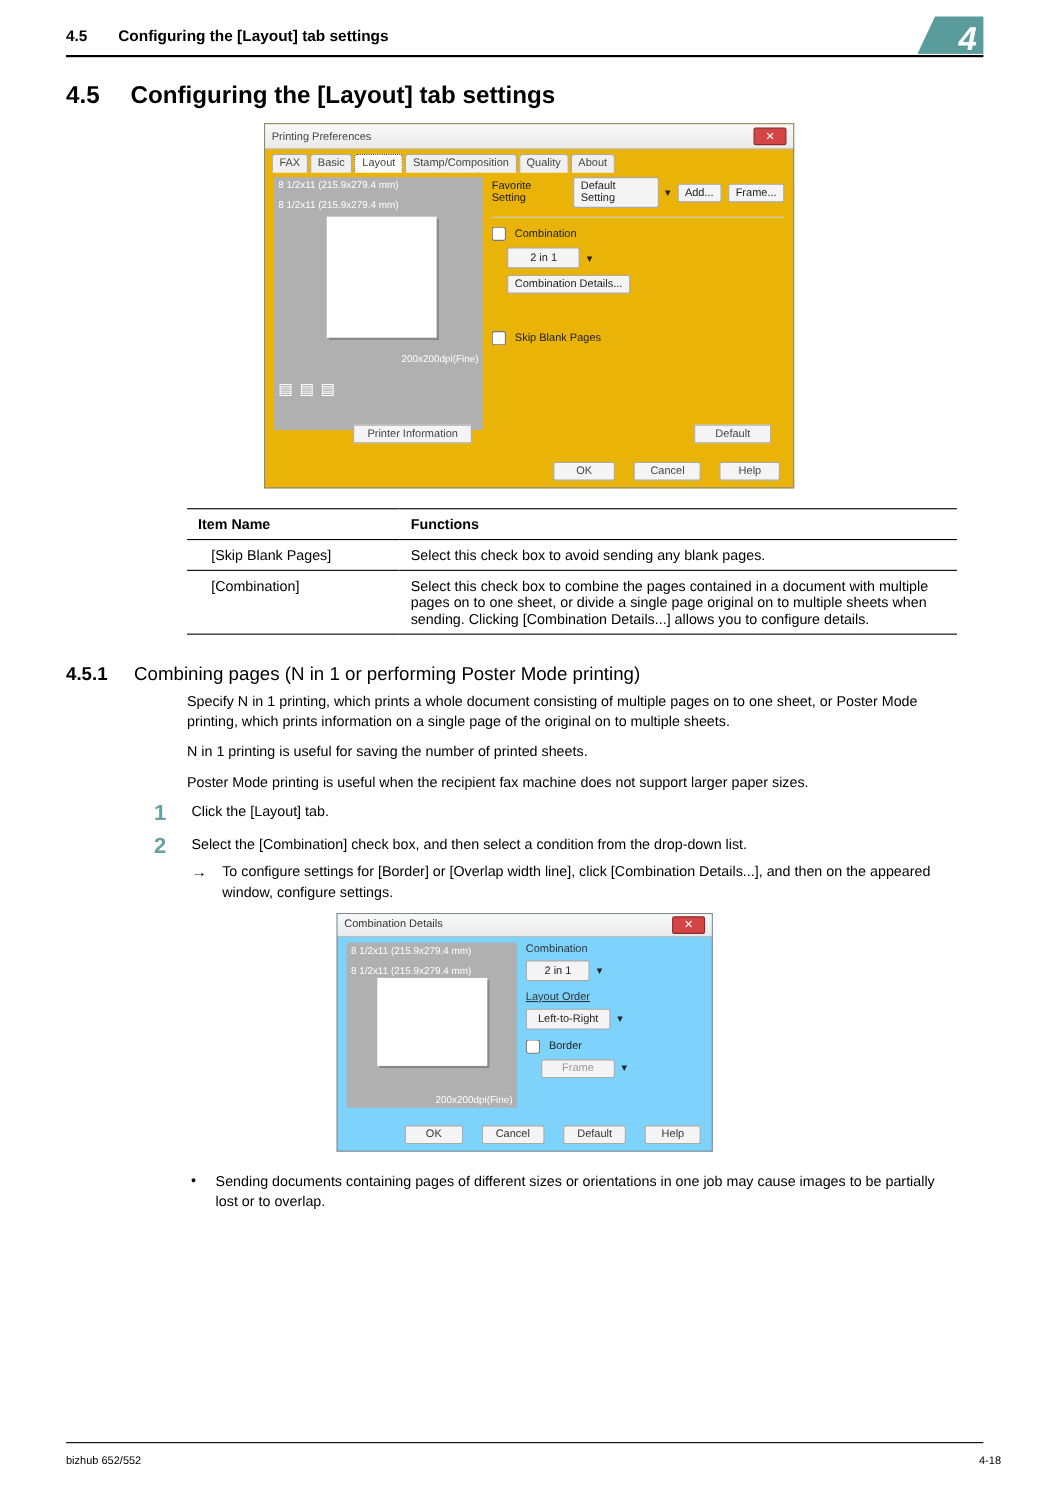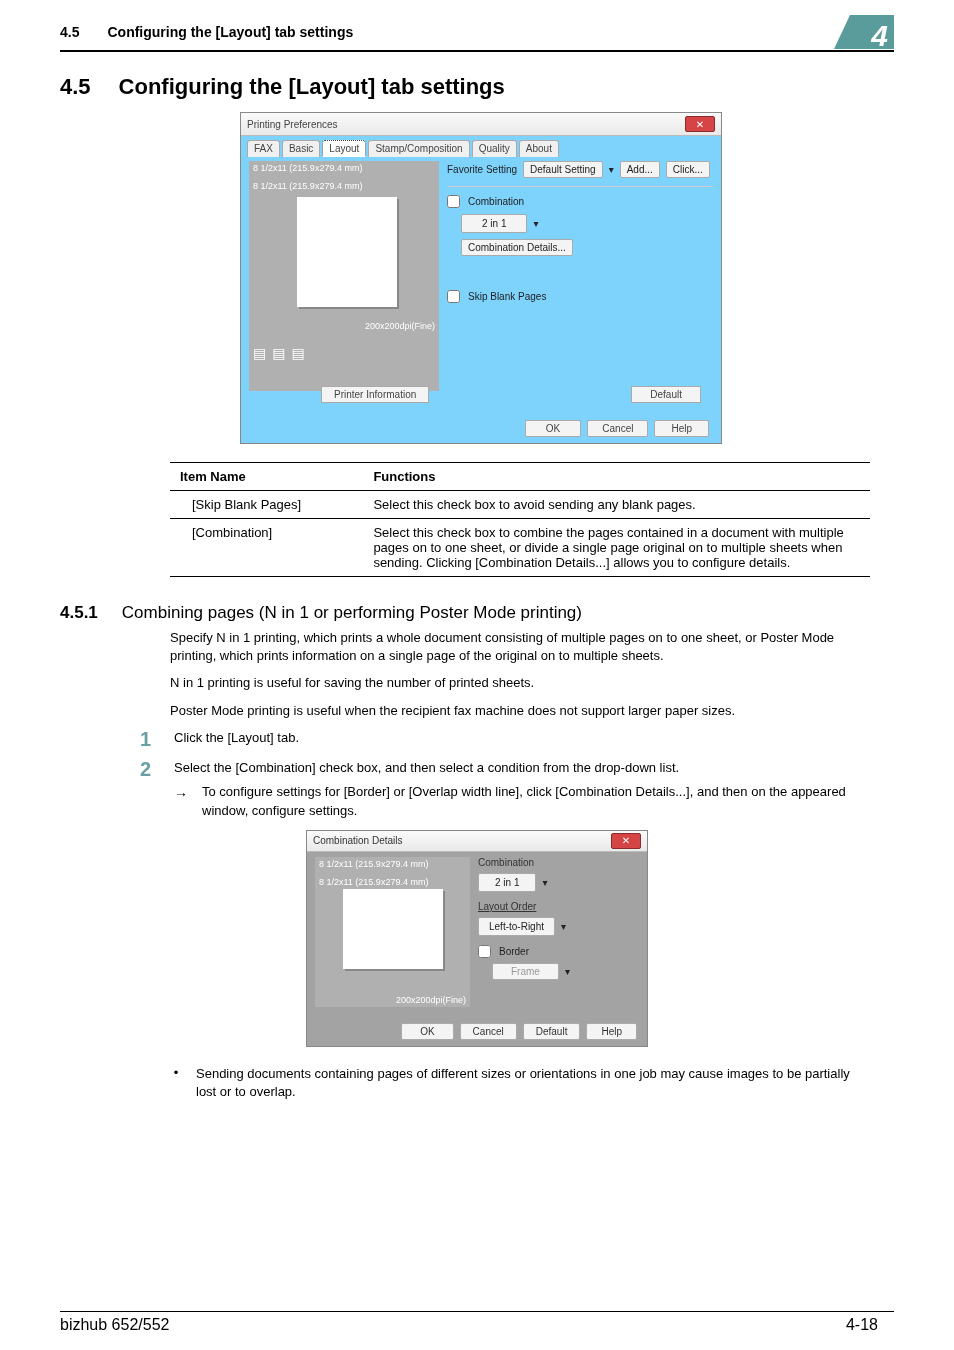--- a/index.html
+++ b/index.html
@@ -94,21 +94,21 @@
 
   
   .figure {
     margin: 8px auto 18px auto;
   }
   .fig-printing-prefs {
     width: 480px;
     height: 330px;
     margin-left: 180px;
     border: 1px solid #888;
-    background: #7dd3fc;
+    background: #eab308;
     font-size: 10px;
     color: #444;
     position: relative;
   }
   .fig-titlebar {
     background: linear-gradient(#fafafa, #e9e9e9);
     border-bottom: 1px solid #bbb;
     height: 22px;
     display: flex;
     align-items: center;
@@ -211,21 +211,21 @@
     background: #f4f4f4;
     padding: 2px 6px;
     font-size: 10px;
     border-radius: 2px;
   }
   .fig-btn-row-bottom {
     position: absolute;
     bottom: 6px;
     right: 12px;
     display: flex;
-    gap: 6px;
+    gap: 17px;
   }
   .fig-printer-info {
     position: absolute;
     bottom: 40px;
     left: 80px;
     border: 1px solid #aaa;
     background: #f4f4f4;
     font-size: 10px;
     padding: 2px 12px;
   }
@@ -316,21 +316,21 @@
     flex-shrink: 0;
   }
   .step-sub .sub-text { flex: 1; }
 
   
   .fig-combo {
     width: 340px;
     height: 215px;
     margin: 10px auto 18px auto;
     border: 1px solid #888;
-    background: #a3a3a3;
+    background: #7dd3fc;
     position: relative;
     font-size: 10px;
     color: #333;
   }
   .fig-combo .fig-titlebar { height: 20px; }
   .fig-combo-body {
     display: flex;
     gap: 8px;
     padding: 5px 8px;
     height: 150px;
@@ -385,25 +385,25 @@
     position: absolute;
     left: 60px;
     right: 60px;
     bottom: 38px;
     height: 1px;
     background: var(--rule-color);
   }
   .footer {
     position: absolute;
     left: 60px;
-    right: 76px;
+    right: 44px;
     bottom: 16px;
     display: flex;
     justify-content: space-between;
-    font-size: 16px;
+    font-size: 10px;
   }
 </style>
 </head>
 <body>
 
 <div class="page">
 
   <div class="running-header">
     <div class="running-left">
       <span>4.5</span>
@@ -445,21 +445,21 @@
             <span>▤</span>
             <span>▤</span>
           </div>
         </div>
         <div class="fig-right">
           <div class="fig-row">
             <span>Favorite Setting</span>
             <span class="fig-drop">Default Setting</span>
             <span>▾</span>
             <span class="fig-btn">Add...</span>
-            <span class="fig-btn">Click...</span>
+            <span class="fig-btn">Frame...</span>
           </div>
           <div style="height:1px;background:#ccc;margin:2px 0;"></div>
           <div class="fig-row">
             <input type="checkbox" style="margin: 0px 2px 0px 0px;">
             <span>Combination</span>
           </div>
           <div class="fig-row" style="margin-left:14px;">
             <span class="fig-drop" style="padding:3px 20px;">2 in 1</span>
             <span>▾</span>
           </div>

